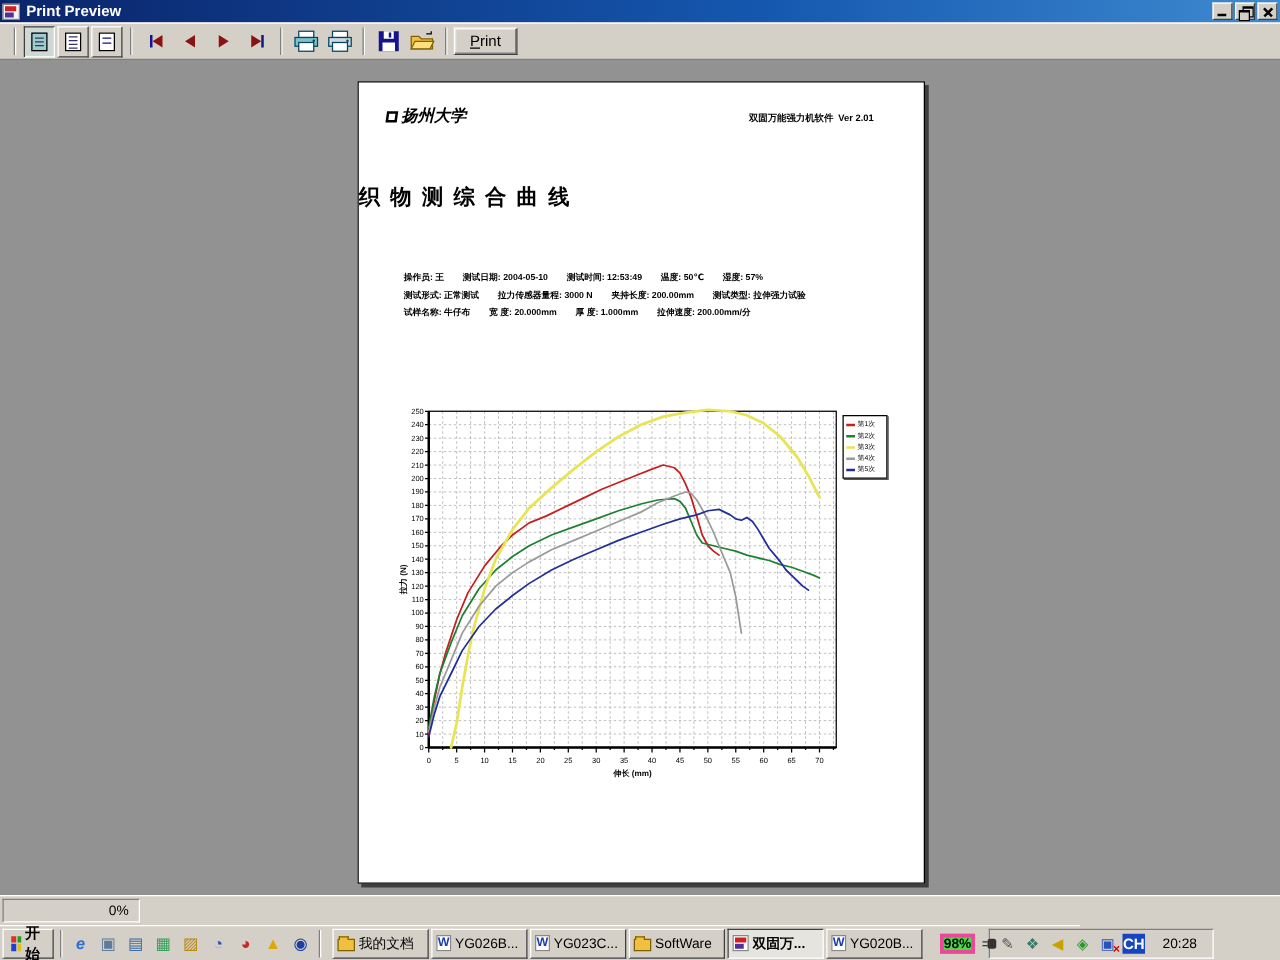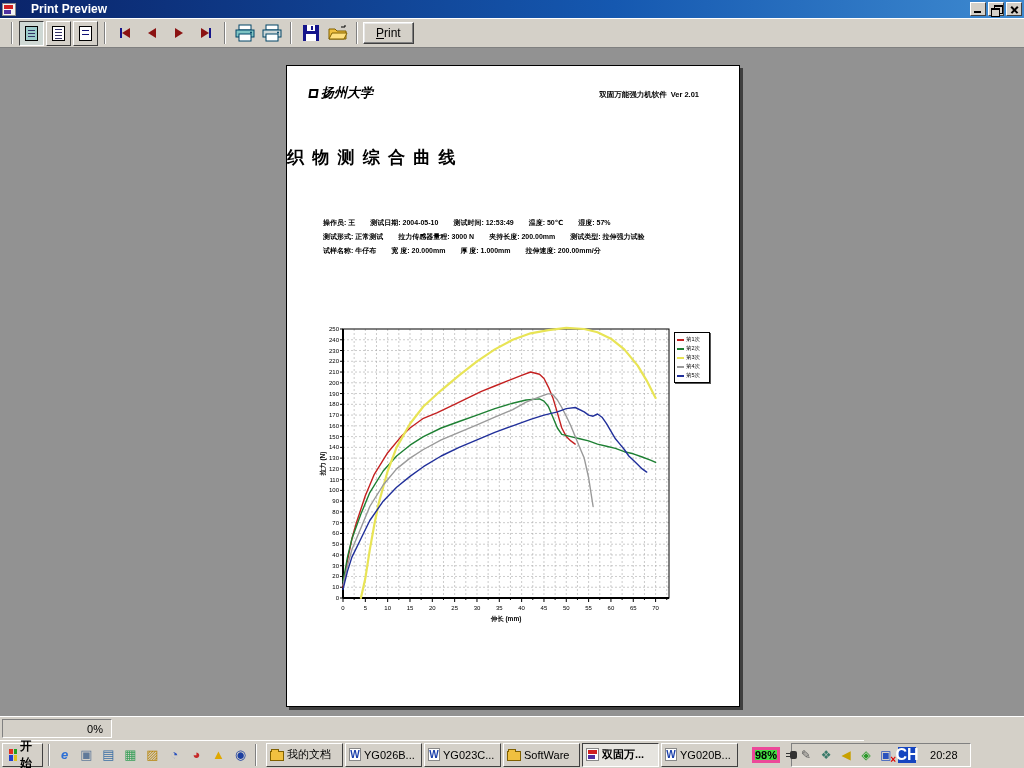--- a/index.html
+++ b/index.html
@@ -6,21 +6,21 @@
   html,body { width:1024px; height:768px; overflow:hidden; }
   body { font-family:"Liberation Sans","DejaVu Sans",sans-serif; background:#d4d0c8; position:relative; }
 
   
   .titlebar { position:absolute; left:0; top:0; width:1024px; height:18px;
     background:linear-gradient(90deg,#0a246a 0%,#1558b0 60%,#3e8ad0 100%);
     display:flex; align-items:center; padding:0 2px; }
   .app-ic { width:14px; height:13px; background:#f4f4f4; border:1px solid #888; position:relative; flex:0 0 auto; }
   .app-ic::before { content:""; position:absolute; left:1px; top:1px; width:9px; height:4px; background:#d02020; }
   .app-ic::after  { content:""; position:absolute; left:1px; bottom:1px; width:7px; height:4px; background:#5030a0; }
-  .title-text { color:#fff; font-size:12px; font-weight:bold; margin-left:15px; flex:1 1 auto; }
+  .title-text { color:#fff; font-size:12px; font-weight:bold; margin-left:5px; flex:1 1 auto; }
   .winbtn { width:16px; height:14px; background:#d4d0c8; border:1px solid; border-color:#fff #404040 #404040 #fff;
     position:relative; margin-left:2px; }
   .winbtn.minimize::before { content:""; position:absolute; left:3px; bottom:2px; width:7px; height:2px; background:#000; }
   .winbtn.restore::before { content:""; position:absolute; left:5px; top:2px; width:7px; height:6px; border:1px solid #000; border-top-width:2px; background:#d4d0c8; }
   .winbtn.restore::after  { content:""; position:absolute; left:2px; top:5px; width:7px; height:6px; border:1px solid #000; border-top-width:2px; background:#d4d0c8; }
   .winbtn.close::before, .winbtn.close::after { content:""; position:absolute; left:3px; top:5.5px; width:9px; height:1.6px; background:#000; }
   .winbtn.close::before { transform:rotate(45deg); }
   .winbtn.close::after  { transform:rotate(-45deg); }
 
   
@@ -94,21 +94,21 @@
   .task-ic.app::after  { content:""; position:absolute; left:1px; bottom:1px; width:7px; height:4px; background:#5030a0; }
   .battery { width:40px; height:16px; background:#44dd44; border:3px solid #ec4899; font-size:11px; font-weight:bold;
     display:flex; align-items:center; justify-content:center; margin-left:14px; }
   .plug { width:14px; height:14px; position:relative; margin-left:5px; }
   .plug::before { content:""; position:absolute; left:5px; top:3px; width:7px; height:8px; background:#333; border-radius:2px; }
   .plug::after { content:""; position:absolute; left:1px; top:5px; width:4px; height:1.5px; background:#333; box-shadow:0 3px 0 #333; }
   .tray { flex:1 1 auto; height:24px; margin-left:6px; border:1px solid; border-color:#808080 #fff #fff #808080;
     display:flex; align-items:center; padding:0 6px; gap:4px; justify-content:flex-end; }
   .tray-ic { width:16px; height:16px; display:flex; align-items:center; justify-content:center; font-size:12px; position:relative; }
   .tray-badge { position:absolute; right:-2px; bottom:-2px; color:#e00000; font-size:10px; font-weight:bold; }
-  .lang-badge { width:18px; height:16px; background:#1545c0; color:#fff; font-size:16px; font-weight:bold;
+  .lang-badge { width:18px; height:16px; background:#1545c0; color:#fff; font-size:12px; font-weight:bold;
     display:flex; align-items:center; justify-content:center; }
   .clock { font-size:11px; margin:0 6px 0 10px; }
 
   
   .mini-page { width:13px; height:15px; background:#fff; border:1px solid #000; position:relative; }
   .mini-page.teal { background:#9ccccc; }
   .mini-page .ln { position:absolute; left:2px; right:2px; height:1px; background:#336; }
   svg text { font-family:"Liberation Sans","DejaVu Sans",sans-serif; }
 </style>
 </head>

